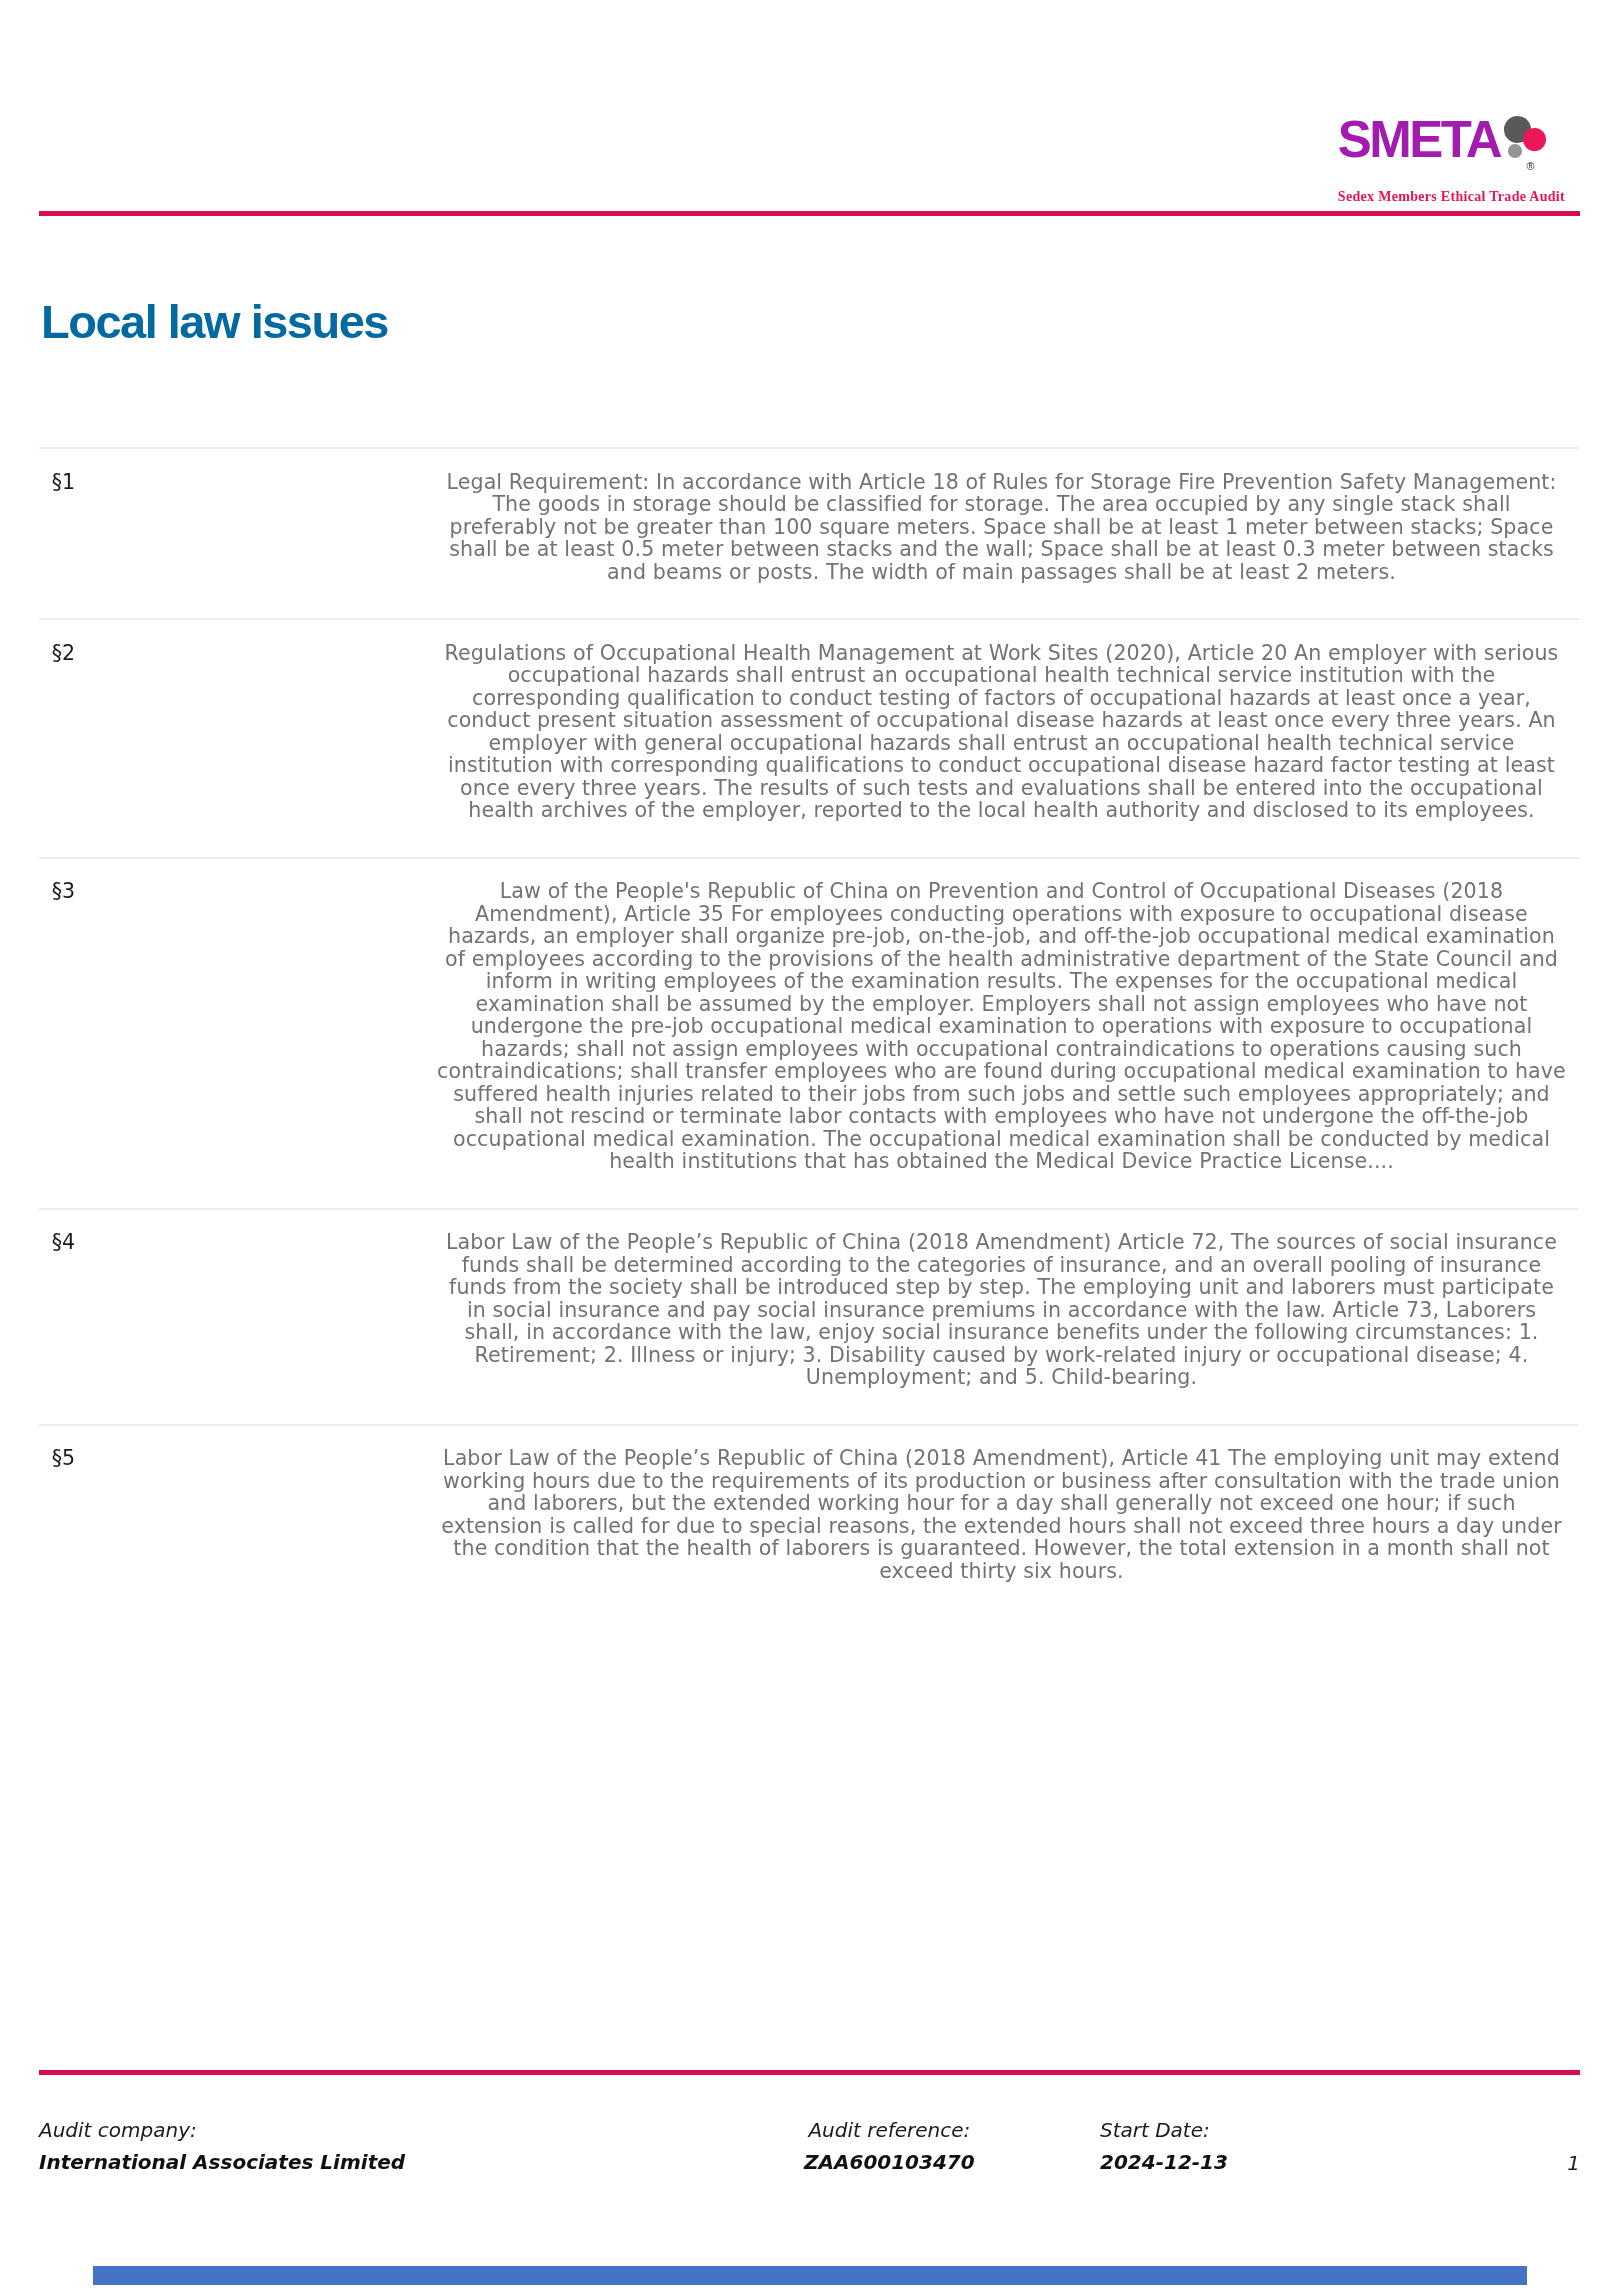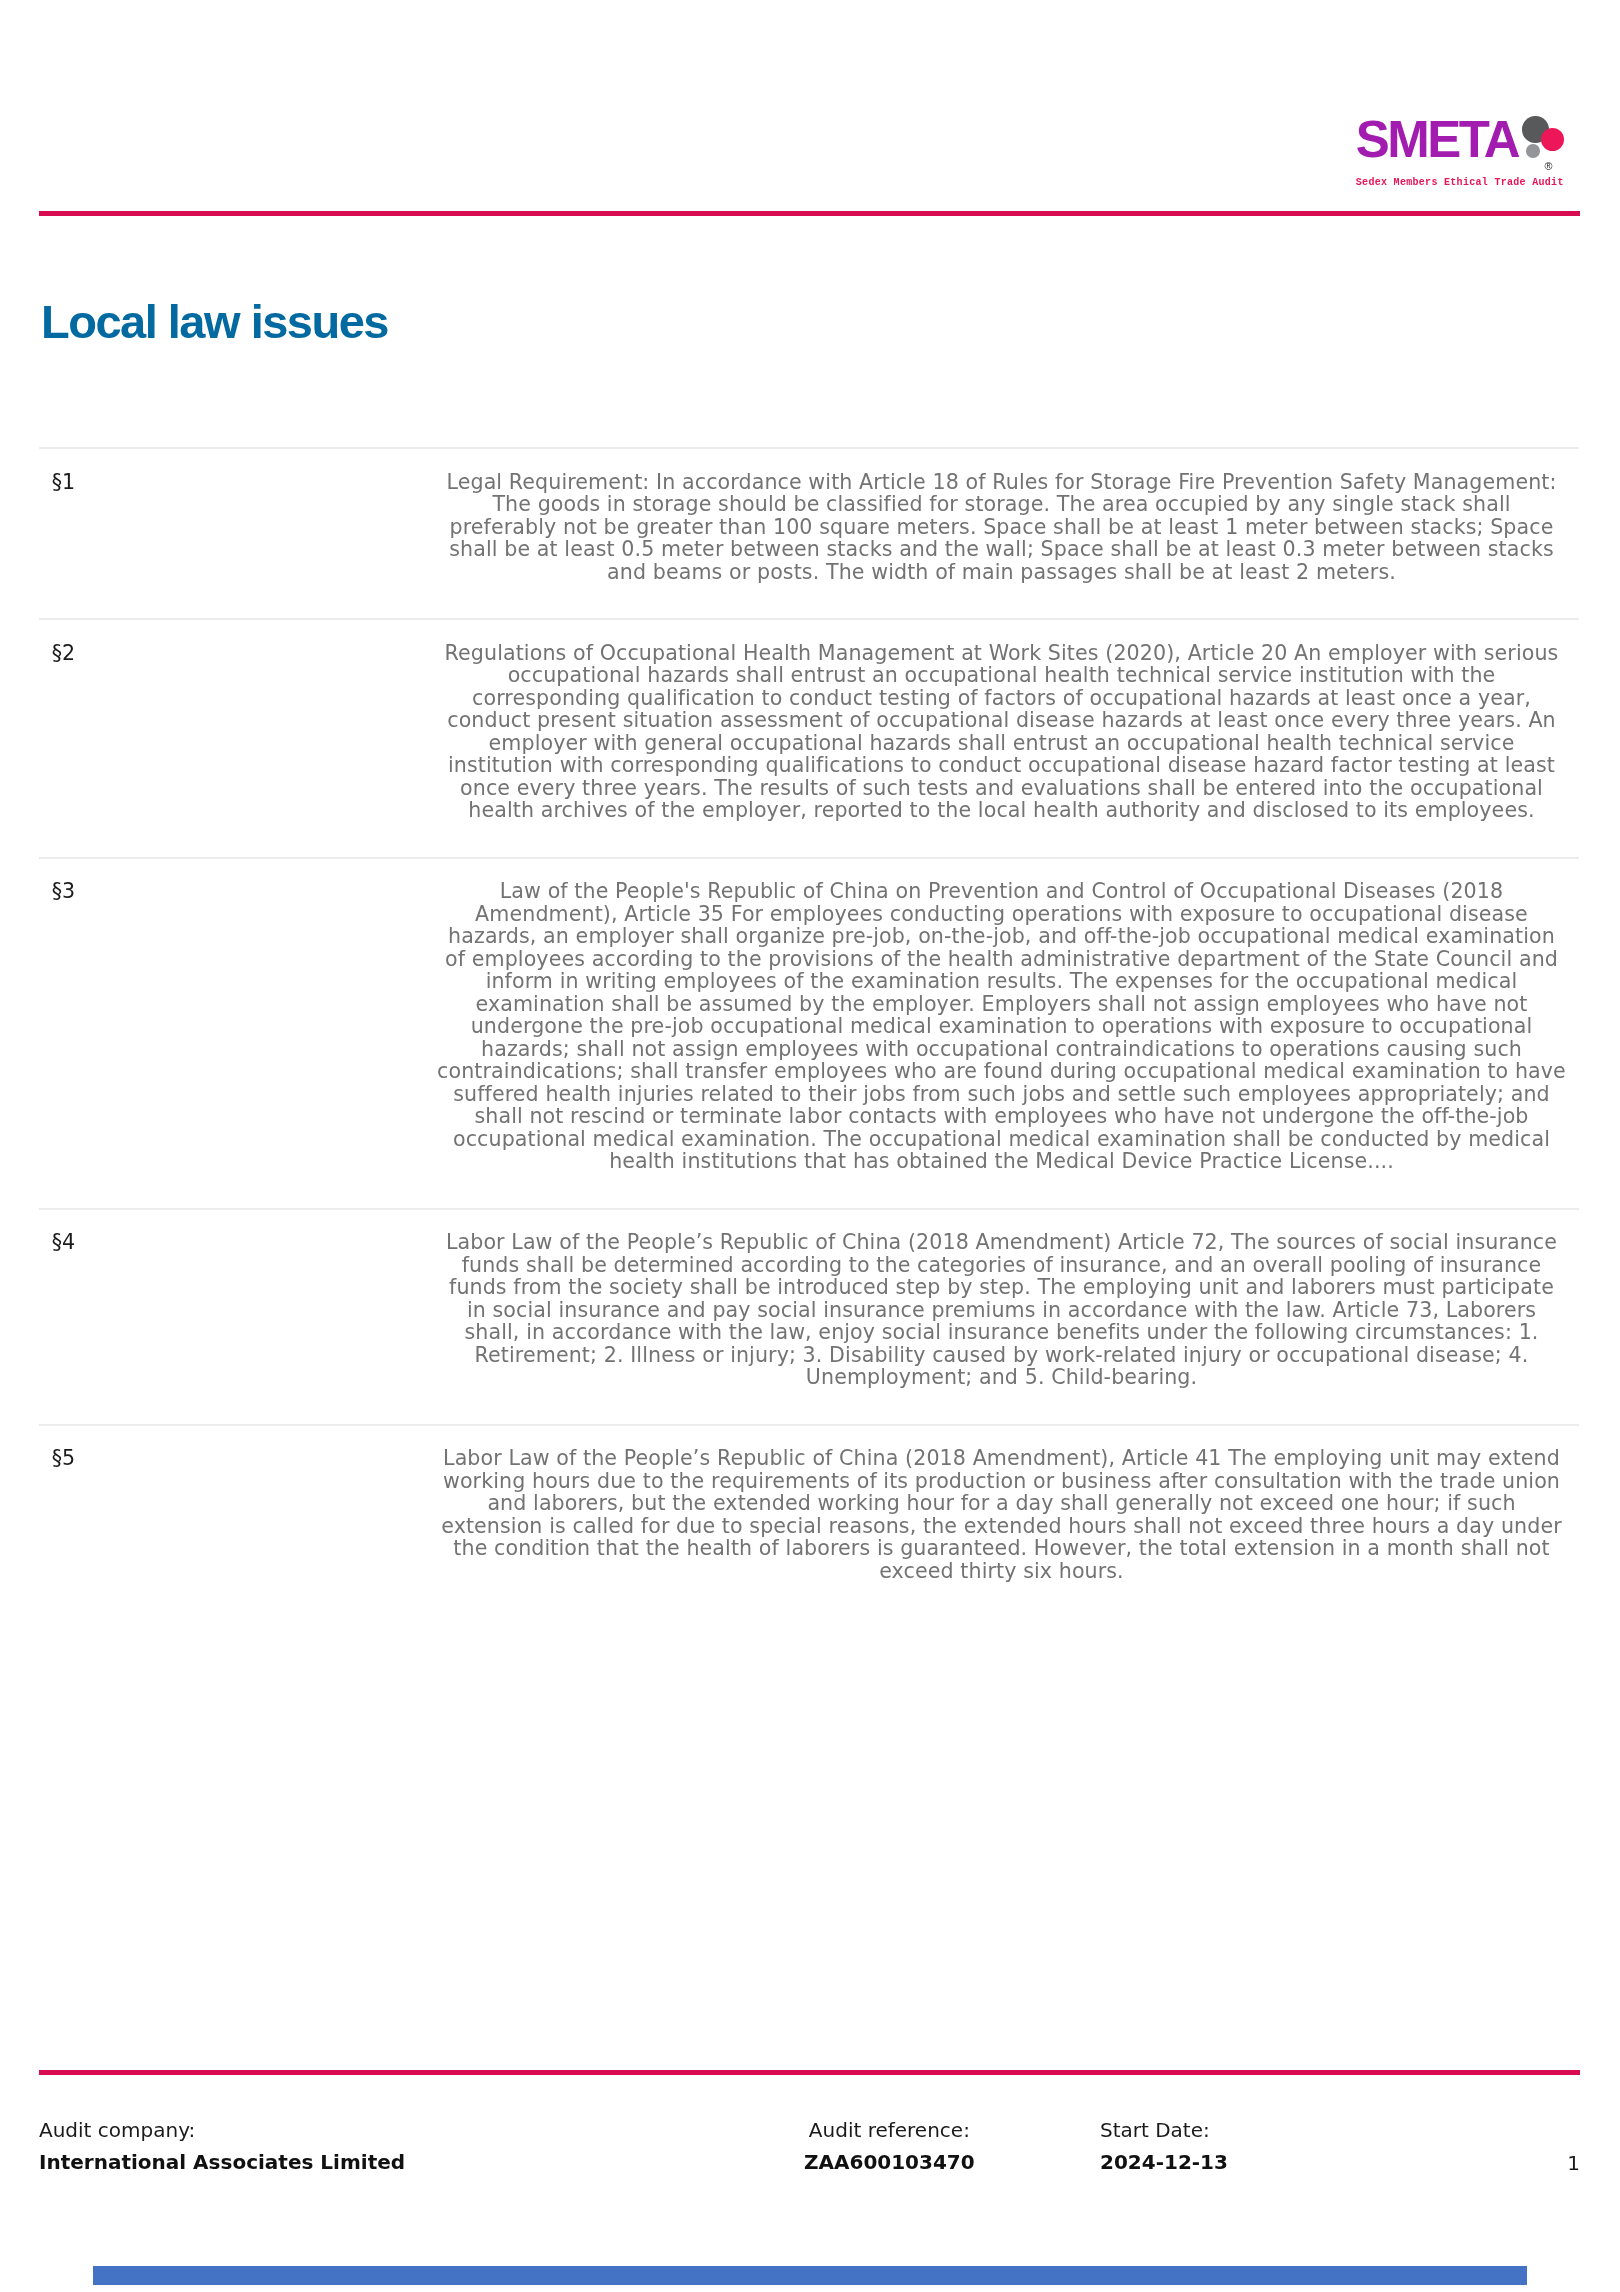--- a/index.html
+++ b/index.html
@@ -19,22 +19,22 @@
     color:#a21caf; line-height:1.0;
   }
   .dots { position:relative; width:45px; height:63px; margin-left:2px; }
   .dot { position:absolute; border-radius:50%; }
   .dot-lg   { width:26.5px; height:26.5px; left:2px;  top:2px;  background:#58595b; }
   .dot-pink { width:23.5px; height:23.5px; left:20.6px; top:13.7px; background:#ec1659; }
   .dot-sm   { width:13.7px; height:13.7px; left:5.9px;  top:30px; background:#939598; }
   .reg-mark { position:absolute; left:24.5px; top:46px; font-size:10.8px; color:#2a2a2a;
               font-family:"Liberation Sans", sans-serif; }
   .tagline {
-    margin-top:0; font-family:Liberation Mono, monospace;
-    font-weight:700; font-size:10px; letter-spacing:0.3px;
+    margin-top:12px; font-family:Liberation Serif, serif;
+    font-weight:700; font-size:14px; letter-spacing:0.3px;
     color:#e61557; white-space:nowrap;
   }
 
   .rule-pink { position:absolute; left:39px; right:40px; height:4.9px; background:#d80c50; }
   .rule-top { top:211px; }
   .rule-bottom { top:2070px; }
 
   
   .page-title {
     position:absolute; left:41px; top:294px;
@@ -50,21 +50,21 @@
     font-size:20.6px; line-height:22.5px; color:#1b1b1b;
   }
   .txt {
     flex:1; max-width:1129px;
     font-size:20.6px; line-height:22.5px; letter-spacing:0.1px; color:#737373;
     text-align:center;
   }
 
   
   .footer { position:absolute; left:39px; right:40px; top:2119px; }
-  .footer-grid { position:relative; width:100%; height:69px; }
+  .footer-grid { position:relative; width:100%; height:69px;font-style:italic; }
   .fcol { position:absolute; top:0; }
   .fcol-company { left:0; }
   .fcol-ref     { left:765px;text-align:center; }
   .fcol-date    { left:1061px; }
   .flabel { font-size:20px; line-height:22.5px; color:#1b1b1b; }
   .fvalue { font-size:20px; line-height:22.5px; font-weight:700; color:#111; margin-top:9.8px; }
   .page-num {
     position:absolute; right:0; top:32px;
     font-size:20px; color:#1b1b1b;
   }

